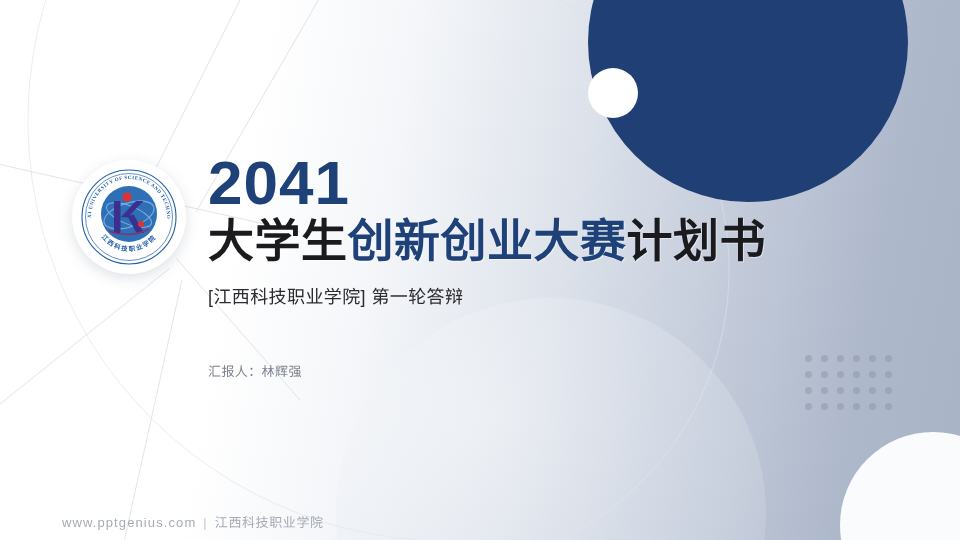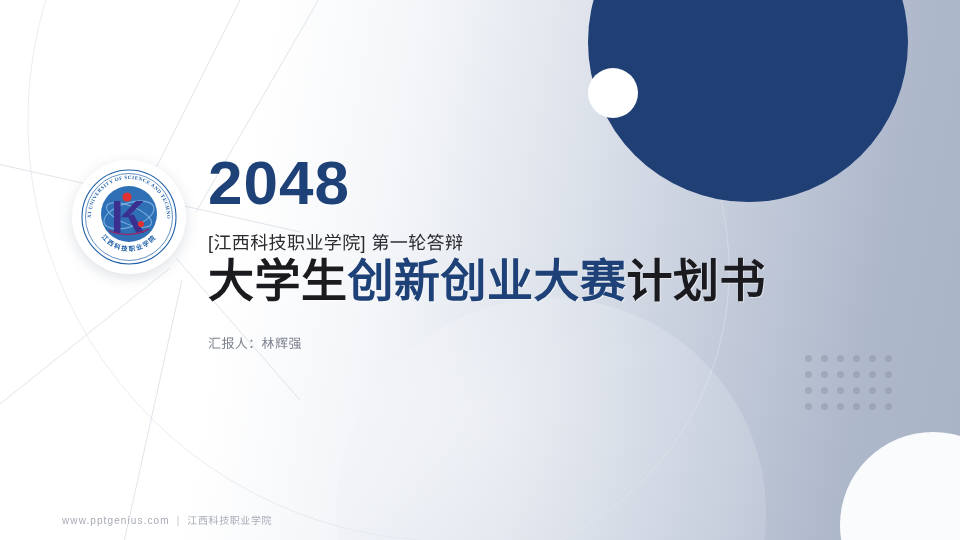--- a/index.html
+++ b/index.html
@@ -152,34 +152,34 @@
 
   #subtitle {
     margin-top: 14px;
     font-size: 18px;
     font-weight: 400;
     color: #2b2b30;
     letter-spacing: 0.4px;
   }
 
   #presenter-block {
-    margin-top: 24px;
+    margin-top: 52px;
     font-size: 13px;
     line-height: 1.85;
     color: #7d838f;
     letter-spacing: 0.4px;
   }
 
   
 
   #footer {
     position: absolute;
     left: 62px;
     top: 512px;
-    font-size: 10px;
+    font-size: 13px;
     letter-spacing: 1.1px;
     color: #a6abb5;
     white-space: nowrap;
   }
   #footer .sep {
     margin: 0 7px;
     color: #c3c7cf;
   }
   #footer .org { letter-spacing: 0.6px; }
 </style>
@@ -271,28 +271,28 @@
       </g>
 
       <circle cx="62" cy="57" r="3.1" fill="#e03232"></circle>
 
       <path d="M 30 64 Q 50 72 70 62" fill="none" stroke="#8a2f6f" stroke-width="1.5"></path>
     </svg>
   </div>
 
   <div id="text-block">
 
-    <div id="year">2048</div>
-
-    <div id="subtitle">[江西科技职业学院] 第一轮答辩</div>
+    <div id="year">2041</div>
 
     <div id="main-title">
       <span class="seg-dark">大学生</span><span class="seg-blue">创新创业大赛</span><span class="seg-dark">计划书</span>
     </div>
 
+    <div id="subtitle">[江西科技职业学院] 第一轮答辩</div>
+
     <div id="presenter-block">
       <div>汇报人：林辉强</div>
     </div>
 
   </div>
 
   <div id="footer">
     <span>www.pptgenius.com</span><span class="sep">|</span><span class="org">江西科技职业学院</span>
   </div>
 

